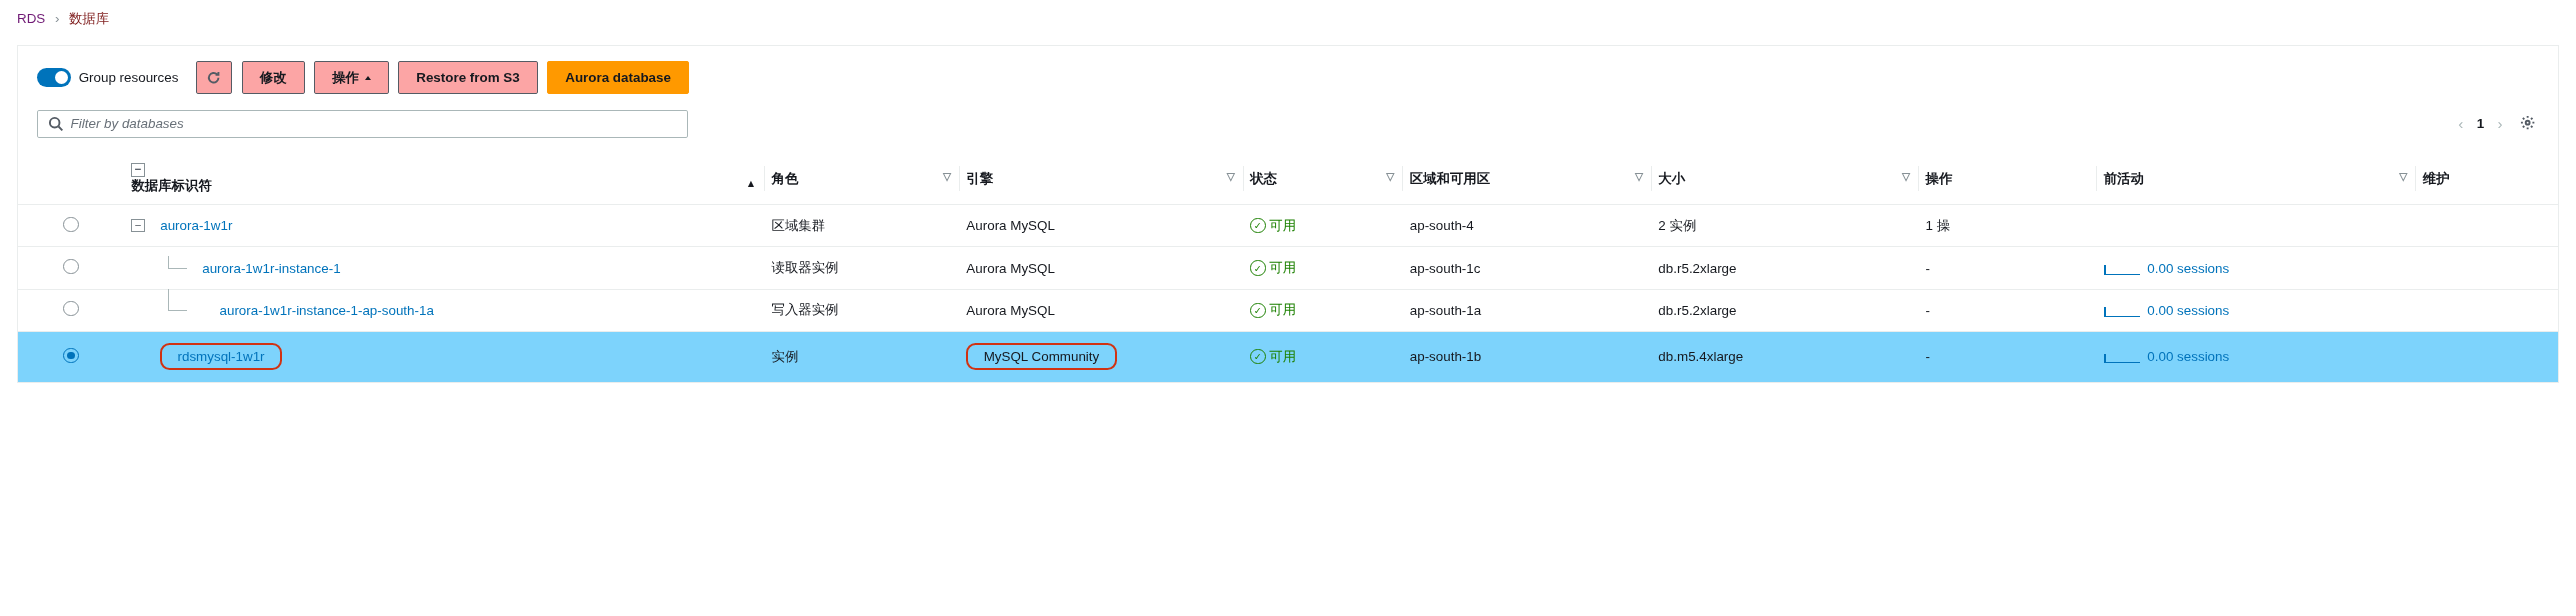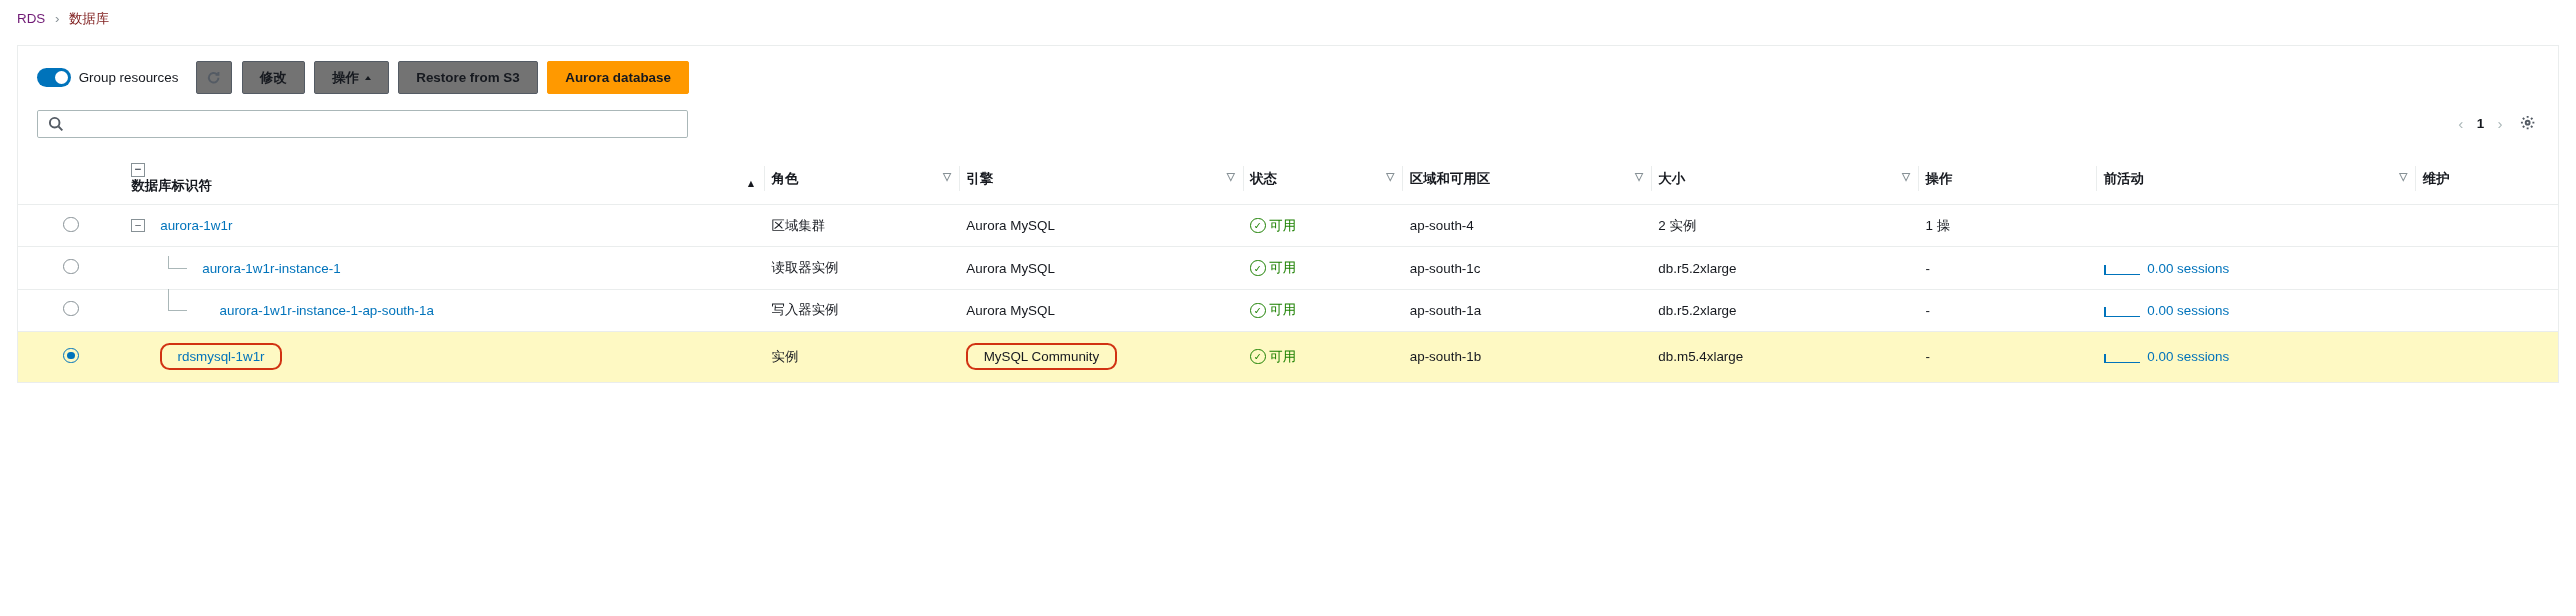--- a/index.html
+++ b/index.html
@@ -13,21 +13,21 @@
     .panel { border: 1px solid #eaeded; margin: 7.7px 17px 0; background: #fff; position: relative; }
 
     .panel-header { display: flex; align-items: center; padding: 15.3px 19px 7.7px; gap: 9.6px; }
     .title-wrap { font-size: 19px; font-weight: 700; flex: 1; display: flex; align-items: baseline; gap: 5.7px;}
     .title-count { color: #687078; font-weight: 400; }
 
     .toggle-wrap { display: flex; align-items: center; gap: 7.7px; margin-right: 7.7px; }
     .toggle { width: 34px; height: 19px; background: #0073bb; border-radius: 9.6px; position: relative; cursor: pointer; }
     .toggle::after { content: ""; position: absolute; width: 13.4px; height: 13.4px; background: #fff; border-radius: 50%; top: 2.9px; right: 2.9px; }
 
-    .btn { border: 1px solid #545b64; background: #737373; color: #16191f; padding: 5.7px 17px; border-radius: 1.9px; font-size: 13.4px; cursor: pointer; display: inline-flex; align-items: center; gap: 5.7px; font-weight: 600; height: 33px; }
+    .btn { border: 1px solid #545b64; background: #fca5a5; color: #16191f; padding: 5.7px 17px; border-radius: 1.9px; font-size: 13.4px; cursor: pointer; display: inline-flex; align-items: center; gap: 5.7px; font-weight: 600; height: 33px; }
     .btn.icon-only { padding: 5.7px 9.6px; }
     .btn.primary { background: #ff9900; border-color: #ff9900; color: #16191f; }
     .btn .caret-up { width: 0; height: 0; border-left: 3.8px solid transparent; border-right: 3.8px solid transparent; border-bottom: 4.8px solid #16191f; }
 
     .filter-row { padding: 7.7px 19px 15.3px; display: flex; align-items: center; gap: 15.3px; }
     .filter-input-wrap { flex: 0 0 651px; display: flex; align-items: center; border: 1px solid #aab7b8; border-radius: 1.9px; padding: 5.7px 9.6px; gap: 7.7px; }
     .filter-input-wrap input { border: none; outline: none; font-size: 13.4px; flex: 1; color: #16191f; font-style: italic; }
     .filter-input-wrap input::placeholder { color: #687078; font-style: italic; }
 
     .pager { margin-left: auto; display: flex; align-items: center; gap: 13.4px; color: #545b64; }
@@ -57,21 +57,21 @@
 
     .link { color: #0073bb; cursor: pointer; }
 
     .status-ok { color: #1d8102; display: inline-flex; align-items: center; gap: 3.8px; }
     .status-ok .circ { width: 15.3px; height: 15.3px; border: 1.9px solid #1d8102; border-radius: 50%; display: inline-flex; align-items: center; justify-content: center; font-size: 9.6px; }
 
     .sessions-cell { display: flex; align-items: center; gap: 7.7px; }
     .spark { width: 36px; height: 13.4px; border-bottom: 1px solid #0073bb; position: relative; }
     .spark::before { content: ""; position: absolute; left: 0; bottom: -1px; width: 1.9px; height: 9.6px; background: #0073bb; }
 
-    tr.selected td { background: #fef9c3; }
+    tr.selected td { background: #7dd3fc; }
 
     .hl-red { border: 2.9px solid #d13212; border-radius: 9.6px; padding: 3.8px 15.3px; display: inline-block; }
 
     .dropdown { position: absolute; top: 54px; right: 215px; width: 192px; background: #fff; border: 1px solid #d5dbdb; box-shadow: 0 1.9px 3.8px rgba(0,0,0,0.15); z-index: 10; padding: 5.7px 0; }
     .dropdown .item { padding: 7.7px 15.3px; font-size: 13.4px; cursor: pointer; color: #16191f; }
     .dropdown .item.disabled { color: #aab7b8; cursor: default; }
     .dropdown .item.hl { border: 2.9px solid #0073bb; margin: 0 1.9px; }
     .dropdown .hl-outer { position: absolute; border: 3.8px solid #d13212; border-radius: 9.6px; pointer-events: none; }
 
     svg.ico { width: 15.3px; height: 15.3px; stroke: #545b64; stroke-width: 2; fill: none; }
@@ -105,20 +105,21 @@
     <button class="btn">Restore from S3</button>
     <button class="btn primary">Aurora database</button>
   </div>
 
   <div class="filter-row">
     <div class="filter-input-wrap">
       <svg class="ico" viewBox="0 0 16 16">
           <circle cx="7" cy="7" r="5"></circle>
           <path d="M11 11l4 4"></path>
         </svg>
+      <input type="text" placeholder="Filter by databases" style="">
     </div>
     <div class="pager">
       <span class="pg-btn">‹</span>
       <span class="pg-num">1</span>
       <span class="pg-btn">›</span>
       <span class="gear-btn">
         <svg class="ico" viewBox="0 0 16 16">
             <circle cx="8" cy="8" r="2"></circle>
             <path d="M8 1v2M8 13v2M1 8h2M13 8h2M3 3l1.5 1.5M11.5 11.5L13 13M13 3l-1.5 1.5M4.5 11.5L3 13"></path>
           </svg>

